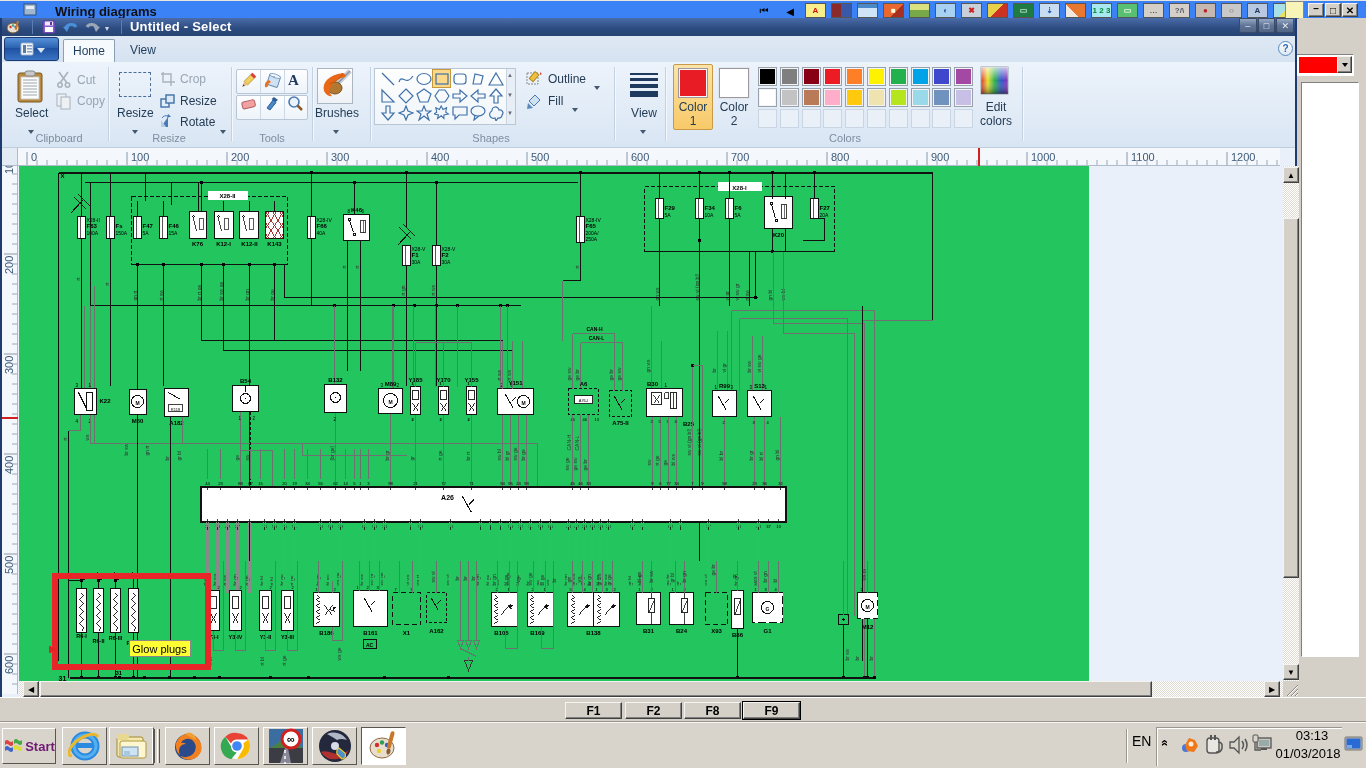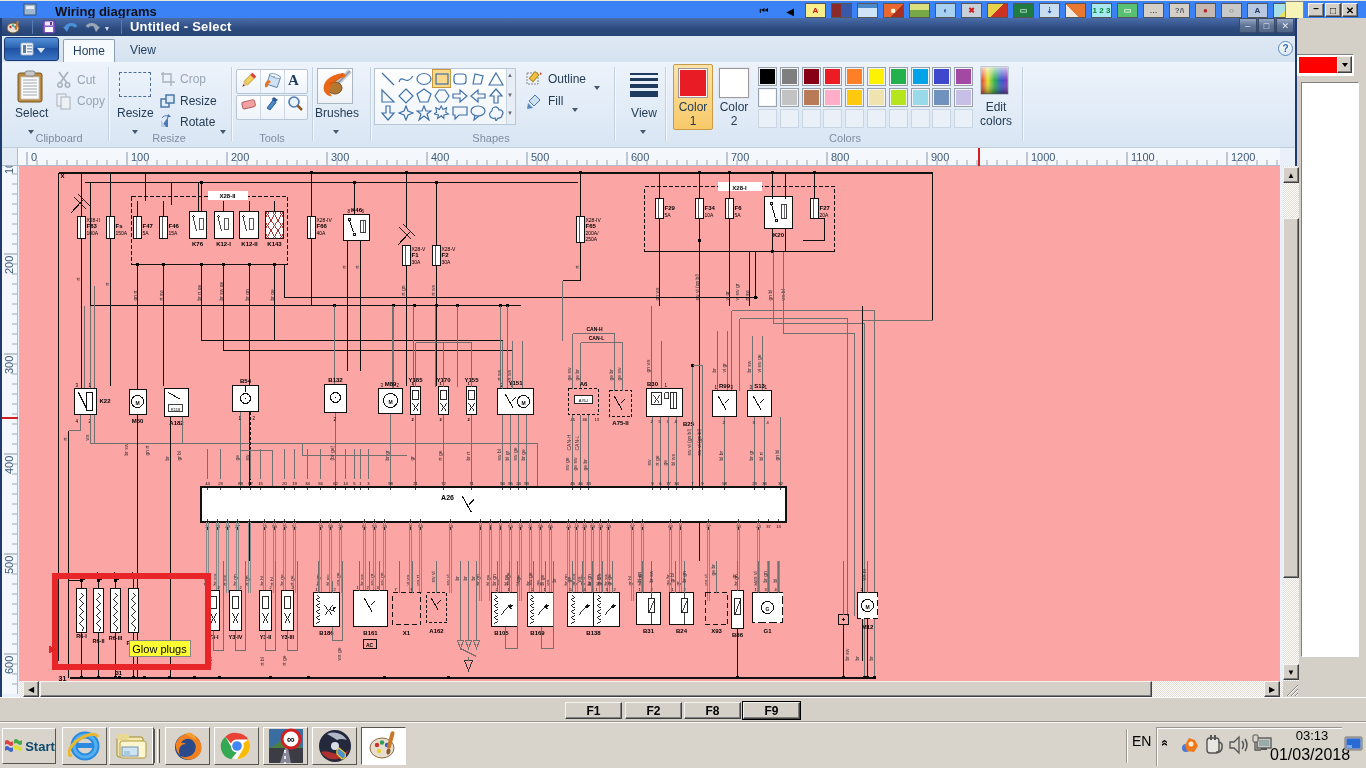--- a/index.html
+++ b/index.html
@@ -17,21 +17,21 @@
 #ribbon{left:0;top:44px;width:1293px;height:86px;background:linear-gradient(#edf3fb,#dfeaf6 70%,#d8e5f3);border-bottom:1px solid #c0cddb}
 .gsep{position:absolute;top:5px;height:74px;width:1px;background:#c3d1e0;box-shadow:1px 0 0 #f4f8fc}
 .glabel{position:absolute;bottom:3px;width:100%;text-align:center;font-size:11px;color:#7e8da0}
 .rtext{font-size:12px;color:#243c55}
 .gray{color:#97a5b4}
 .darr{display:inline-block;width:0;height:0;border-left:3px solid transparent;border-right:3px solid transparent;border-top:4px solid #44586e}
 
 #hruler{left:16px;top:130px;width:1262px;height:18px;background:#f4f7fb;border-bottom:1px solid #aebccb;font-size:9px;color:#555}
 #vruler{left:0;top:130px;width:16px;height:546px;background:#f4f7fb;border-right:1px solid #aebccb}
 #corner{left:0;top:130px;width:16px;height:18px;background:#e3ebf4;border-right:1px solid #aebccb;border-bottom:1px solid #aebccb}
-#canvas{left:17px;top:148px;width:1261px;height:515px;background:#fca5a5}
+#canvas{left:17px;top:148px;width:1070px;height:515px;background:#22c55e}
 .sbtrack{background-image:repeating-conic-gradient(#fff 0% 25%,#dfdbd2 0% 50%);background-size:2px 2px}
 .arrowbox{position:absolute;background:#d4d0c8;border-top:1px solid #f4f3ef;border-left:1px solid #f4f3ef;border-right:1px solid #404040;border-bottom:1px solid #404040;box-shadow:inset -1px -1px 0 #808080;display:flex;align-items:center;justify-content:center}
 
 #taskbar{left:0;top:722px;width:1366px;height:46px;background:#d8d4cb;border-top:1px solid #f6f5f2;box-shadow:0 -1px 0 #9a968e}
 .tbtn{position:absolute;top:5px;height:36px;background:#d8d4cb;border-top:1px solid #fff;border-left:1px solid #fff;border-right:1px solid #585650;border-bottom:1px solid #585650;display:flex;align-items:center;justify-content:center}
 </style></head><body>
 <div class="abs" style="left:0;top:0;width:1366px;height:18px;background:#3b82f6;border-top:1px solid #e8e6e1">
     <svg class="abs" style="left:23px;top:1px" width="15" height="15">
       <rect x="1" y="2" width="12" height="11" fill="#9fb6cf" stroke="#33507a"></rect>
       <rect x="3" y="4" width="8" height="3" fill="#e8eef6"></rect>
@@ -1789,21 +1789,21 @@
 <div id="taskbar" class="abs">
     <div class="tbtn" style="left:2px;width:54px">
       <svg width="20" height="20" style="margin-right:2px">
         <g>
           <path d="M2 5 q2 -2 4 0 q2 2 4 0 v4 q-2 2 -4 0 q-2 -2 -4 0 z" fill="#d44"></path>
           <path d="M11 4 q2 -2 4 0 q2 2 4 0 v4 q-2 2 -4 0 q-2 -2 -4 0 z" fill="#4a4"></path>
           <path d="M2 11 q2 -2 4 0 q2 2 4 0 v4 q-2 2 -4 0 q-2 -2 -4 0 z" fill="#46c"></path>
           <path d="M11 10 q2 -2 4 0 q2 2 4 0 v4 q-2 2 -4 0 q-2 -2 -4 0 z" fill="#dd3"></path>
         </g>
       </svg>
-      <span style="font-size:13px;font-weight:bold;color:#0c4a6e">Start</span>
+      <span style="font-size:13px;font-weight:bold;color:#701a75">Start</span>
     </div>
     <div class="abs" style="left:62px;top:4px;width:45px;height:38px;background:#d8d4cb;border-top:1px solid #fff;border-left:1px solid #fff;border-right:1px solid #585650;border-bottom:1px solid #585650;display:flex;align-items:center;justify-content:center">
       <svg width="34" height="34">
         <circle cx="17" cy="17" r="11" fill="none" stroke="#2a8ae0" stroke-width="7"></circle>
         <circle cx="17" cy="17" r="11" fill="none" stroke="#55b0f0" stroke-width="3"></circle>
         <rect x="8" y="14" width="18" height="5" fill="#2a8ae0"></rect>
         <path d="M4 26 q-5 2 -2 -6 q4 -9 18 -14 q8 -2 10 2" fill="none" stroke="#e8b830" stroke-width="3"></path>
       </svg>
     </div>
     <div class="abs" style="left:109px;top:4px;width:45px;height:38px;background:#d8d4cb;border-top:1px solid #fff;border-left:1px solid #fff;border-right:1px solid #585650;border-bottom:1px solid #585650;display:flex;align-items:center;justify-content:center">
@@ -1886,18 +1886,18 @@
       <path d="M14 6 q3 4 0 8 M17 4 q4 6 0 12" fill="none" stroke="#555" stroke-width="1.5"></path>
     </svg>
     <svg class="abs" style="left:1251px;top:11px" width="22" height="22">
       <rect x="6" y="4" width="14" height="10" fill="#c8c5bc" stroke="#555" stroke-width="1.3"></rect>
       <rect x="8" y="6" width="10" height="6" fill="#9aa"></rect>
       <rect x="10" y="14" width="6" height="2" fill="#555"></rect>
       <rect x="2" y="1" width="5" height="7" rx="1" fill="#d8d5cc" stroke="#555"></rect>
       <path d="M4 8 v8 h6" fill="none" stroke="#555" stroke-width="1.3"></path>
     </svg>
     <div class="abs" style="left:1282px;top:5px;width:60px;text-align:center;font-size:13px;color:#000">03:13</div>
-    <div class="abs" style="left:1270px;top:23px;width:76px;text-align:center;font-size:16px;color:#000">01/03/2018</div>
+    <div class="abs" style="left:1270px;top:23px;width:76px;text-align:center;font-size:13px;color:#000">01/03/2018</div>
     <svg class="abs" style="left:1344px;top:12px" width="20" height="20">
       <rect x="1" y="2" width="17" height="13" rx="1" fill="#b8b5ac" stroke="#777"></rect>
       <rect x="2.5" y="3.5" width="14" height="10" fill="#2a6ad4"></rect>
       <rect x="3" y="10" width="5" height="3" fill="#78aae8"></rect>
     </svg>
   </div>
 </body></html>

